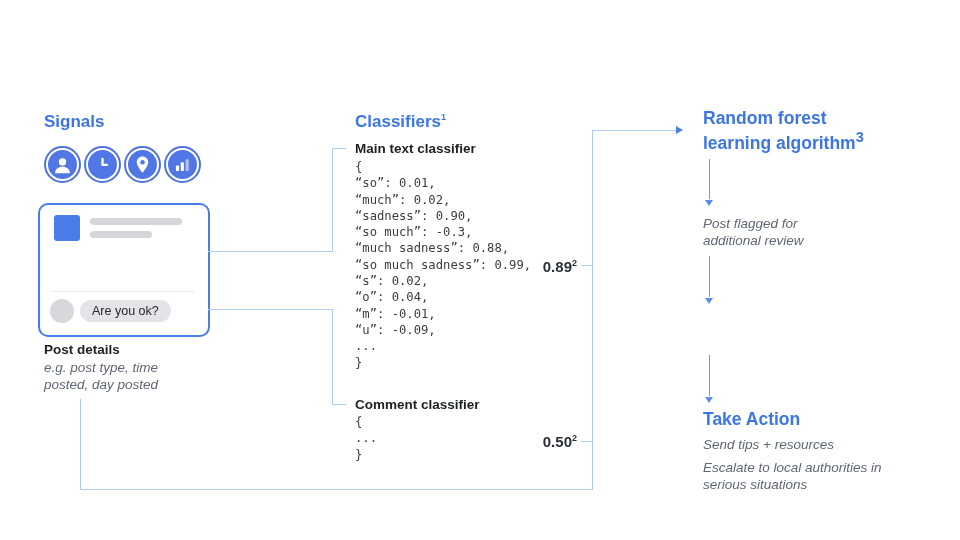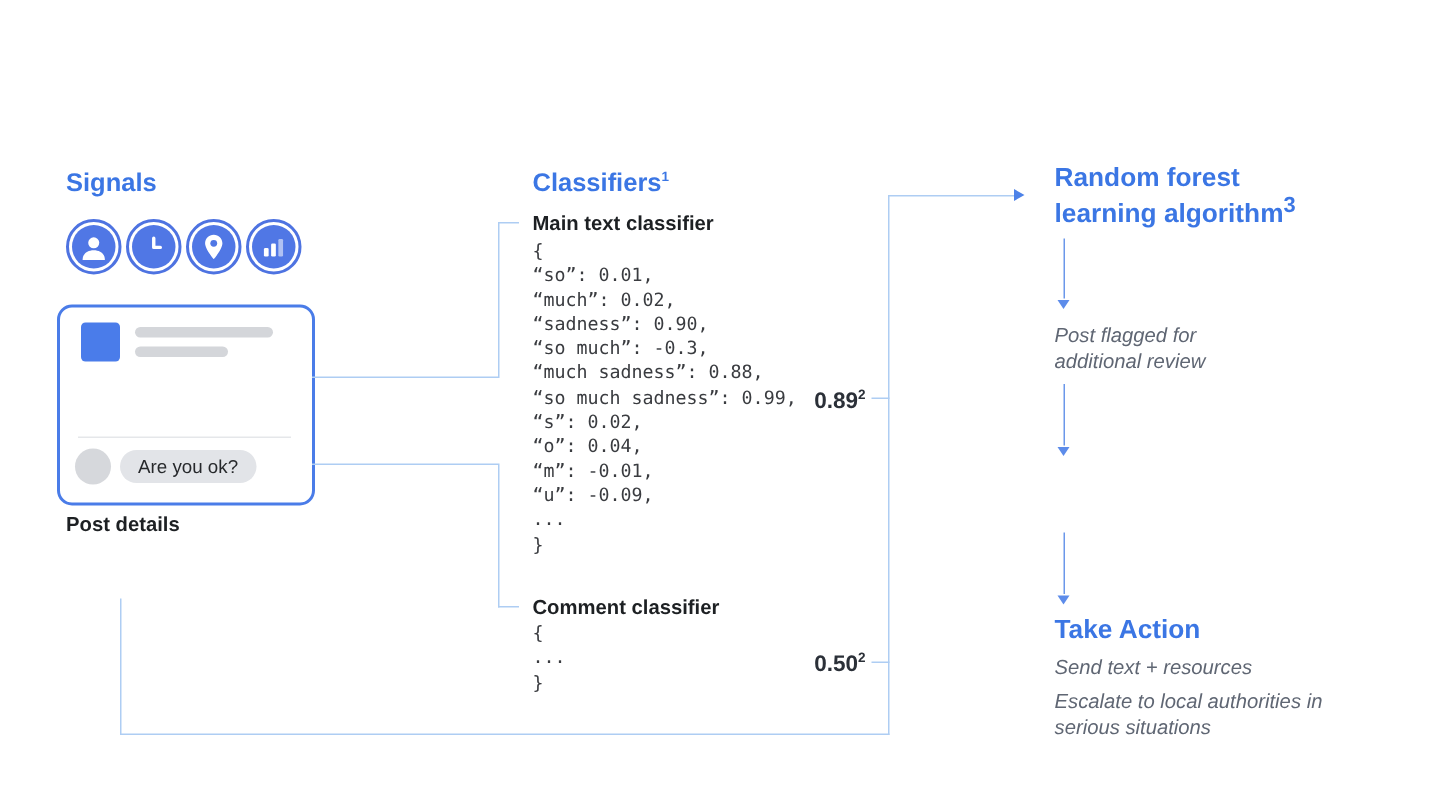--- a/index.html
+++ b/index.html
@@ -130,20 +130,21 @@
     <div class="ph-line l2"></div>
     <div class="post-divider"></div>
     <div class="comment-row">
       <div class="avatar-circle"></div>
       <div class="comment-pill">Are you ok?</div>
     </div>
   </div>
 
   <div class="abs post-details">
     <div class="sub-head">Post details</div>
+    <div class="gray-text">e.g. post type, time posted, day posted</div>
   </div>
 
   <div class="abs blue-heading" style="left:355px; top:112px;">
     <span>Classifiers</span><sup>1</sup>
   </div>
 
   <div class="abs sub-head" style="left:355px; top:141px;">Main text classifier</div>
   <div class="abs code" style="left:355px; top:159px;">{
 “so”: 0.01,
 “much”: 0.02,
@@ -187,21 +188,21 @@
       <div class="head"></div>
   </div>
 
 
   <div class="abs v-arrow" style="left:705px; top:355px; height:48px;">
     <div class="stem" style="height:41px;"></div>
       <div class="head"></div>
   </div>
 
   <div class="abs blue-heading ta-heading">Take Action</div>
-  <div class="abs gray-text ta-item1">Send text + resources</div>
+  <div class="abs gray-text ta-item1">Send tips + resources</div>
   <div class="abs gray-text ta-item2">Escalate to local authorities in serious situations</div>
 
   <div class="line" style="left:208px; top:251px; width:124px; height:1px;"></div>
   <div class="line" style="left:332px; top:148px; width:1px; height:104px;"></div>
   <div class="line" style="left:332px; top:148px; width:14px; height:1px;"></div>
 
   <div class="line" style="left:208px; top:309px; width:124px; height:1px;"></div>
   <div class="line" style="left:332px; top:309px; width:1px; height:96px;"></div>
   <div class="line" style="left:332px; top:404px; width:14px; height:1px;"></div>
 

